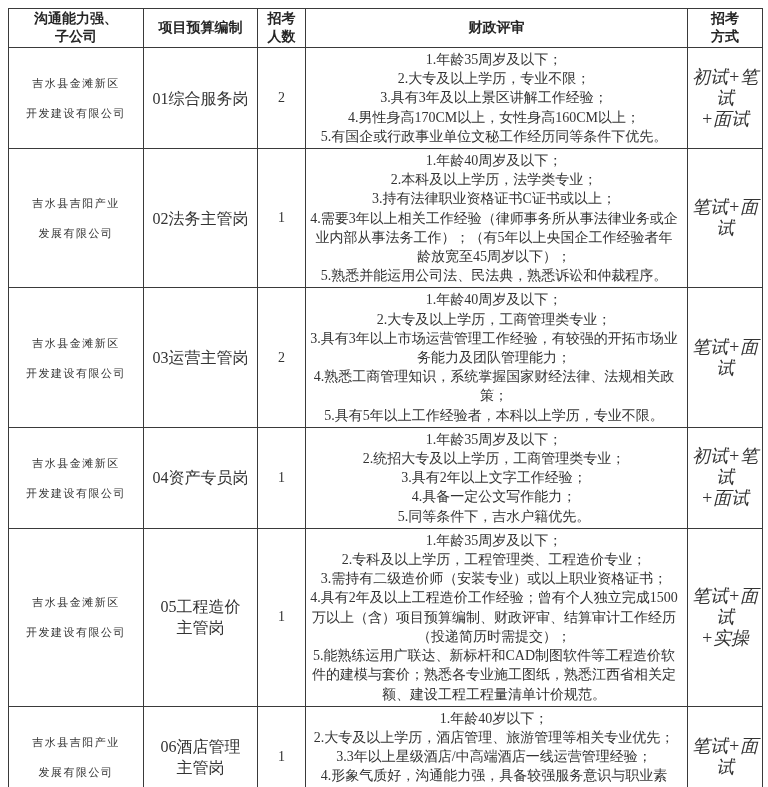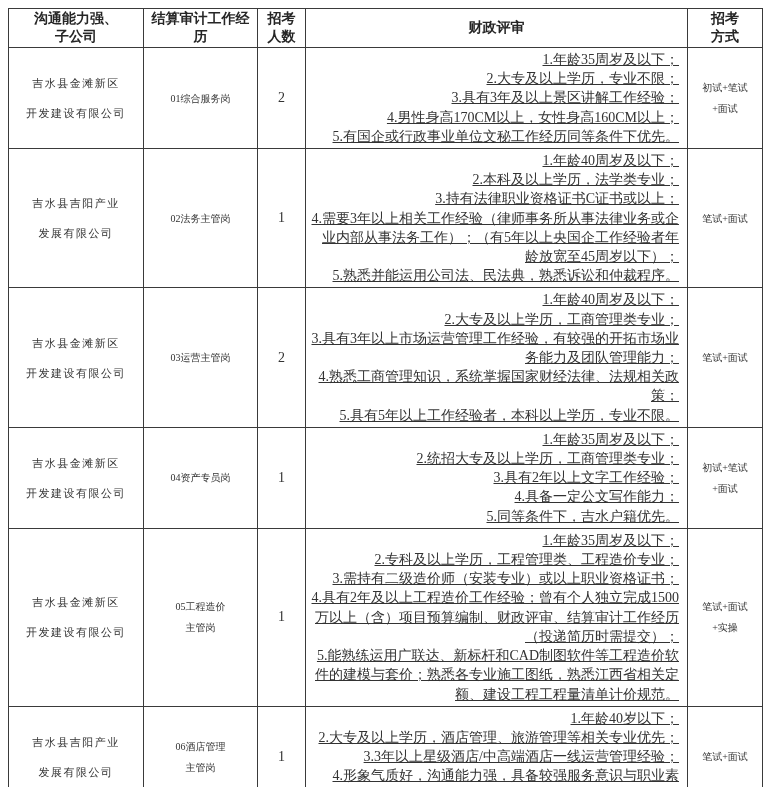--- a/index.html
+++ b/index.html
@@ -41,38 +41,38 @@
     white-space: pre-line;
     padding: 1px;
   }
   td.company {
     font-size: 11px;
     letter-spacing: 1.5px;
     line-height: 30px;
     text-align: center;
   }
   td.pos {
-    font-size: 10px;
+    font-size: 16px;
     line-height: 21px;
   }
   td.count {
     font-size: 14px;
   }
   td.req {
     font-size: 14px;
-    text-align: right;
+    text-align: center;
     white-space: pre-line;
     line-height: 19.2px;
     padding: 2px 8px 2px 3px;
     vertical-align: middle;
-    text-decoration: underline;
   }
   td.method {
-    font-size: 10px;
+    font-size: 18px;
     line-height: 21px;
+    font-style: italic;
   }
   tr.rh  { height: 38px; }
   tr.r1  { height: 100px; }
   tr.r2  { height: 135px; }
   tr.r3  { height: 136px; }
   tr.r4  { height: 99px; }
   tr.r5  { height: 170px; }
   tr.r6  { height: 95px; }
 </style>
 </head>
@@ -84,21 +84,21 @@
       <col style="width:135px">
       <col style="width:114px">
       <col style="width:48px">
       <col style="width:382px">
       <col style="width:75px">
     </colgroup>
     <thead>
       <tr class="rh">
         <th>沟通能力强、
 子公司</th>
-        <th>结算审计工作经历</th>
+        <th>项目预算编制</th>
         <th>招考
 人数</th>
         <th>财政评审</th>
         <th>招考
 方式</th>
       </tr>
     </thead>
     <tbody>
       <tr class="r1">
         <td class="center company">吉水县金滩新区

